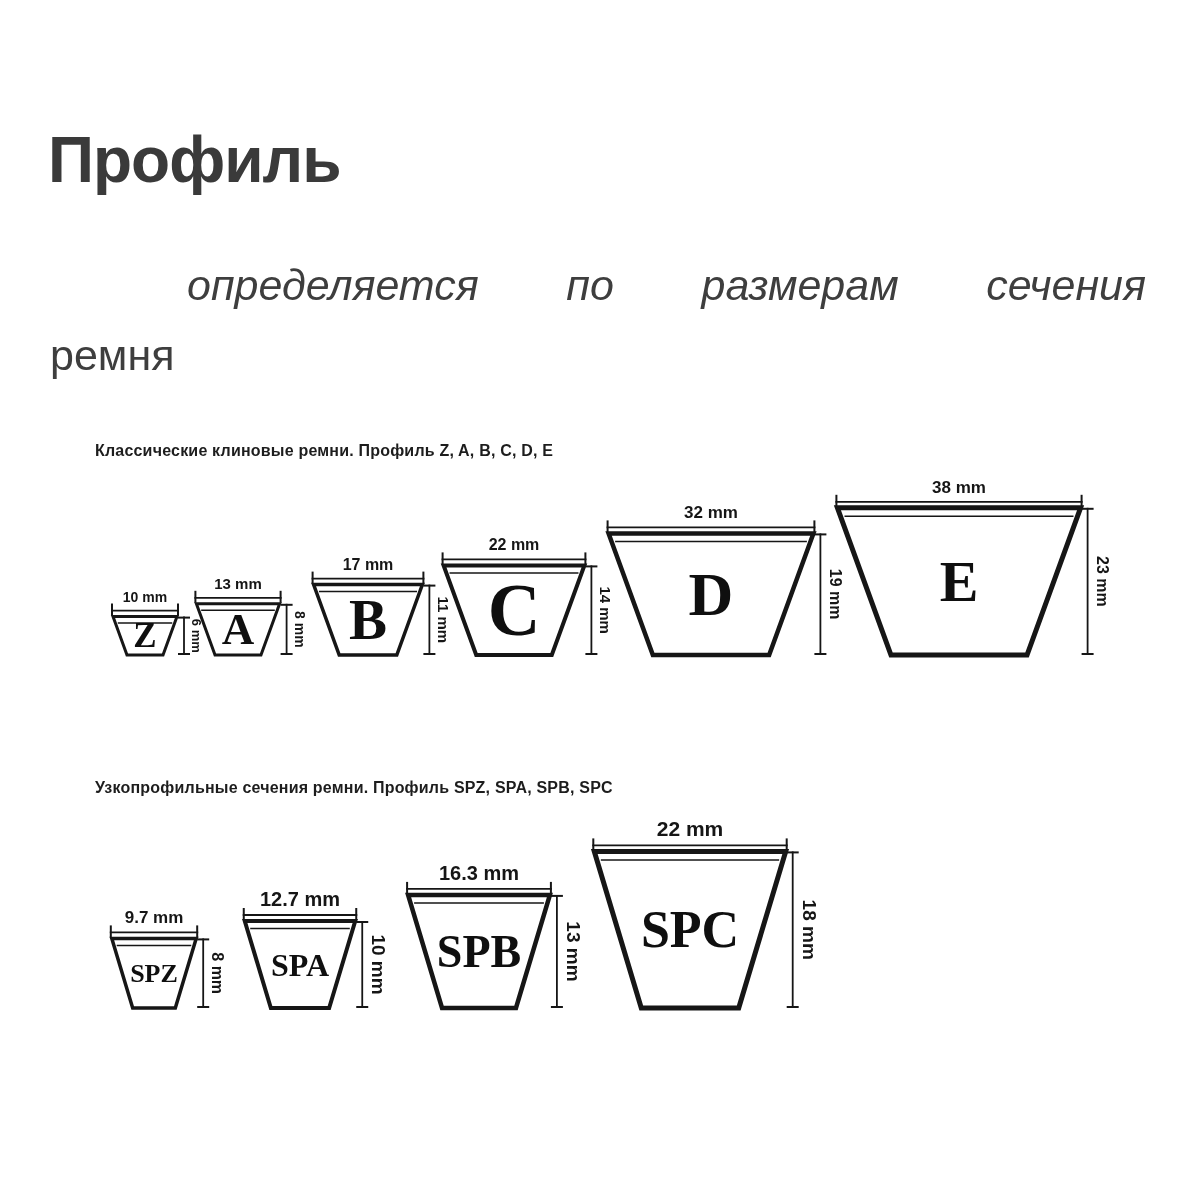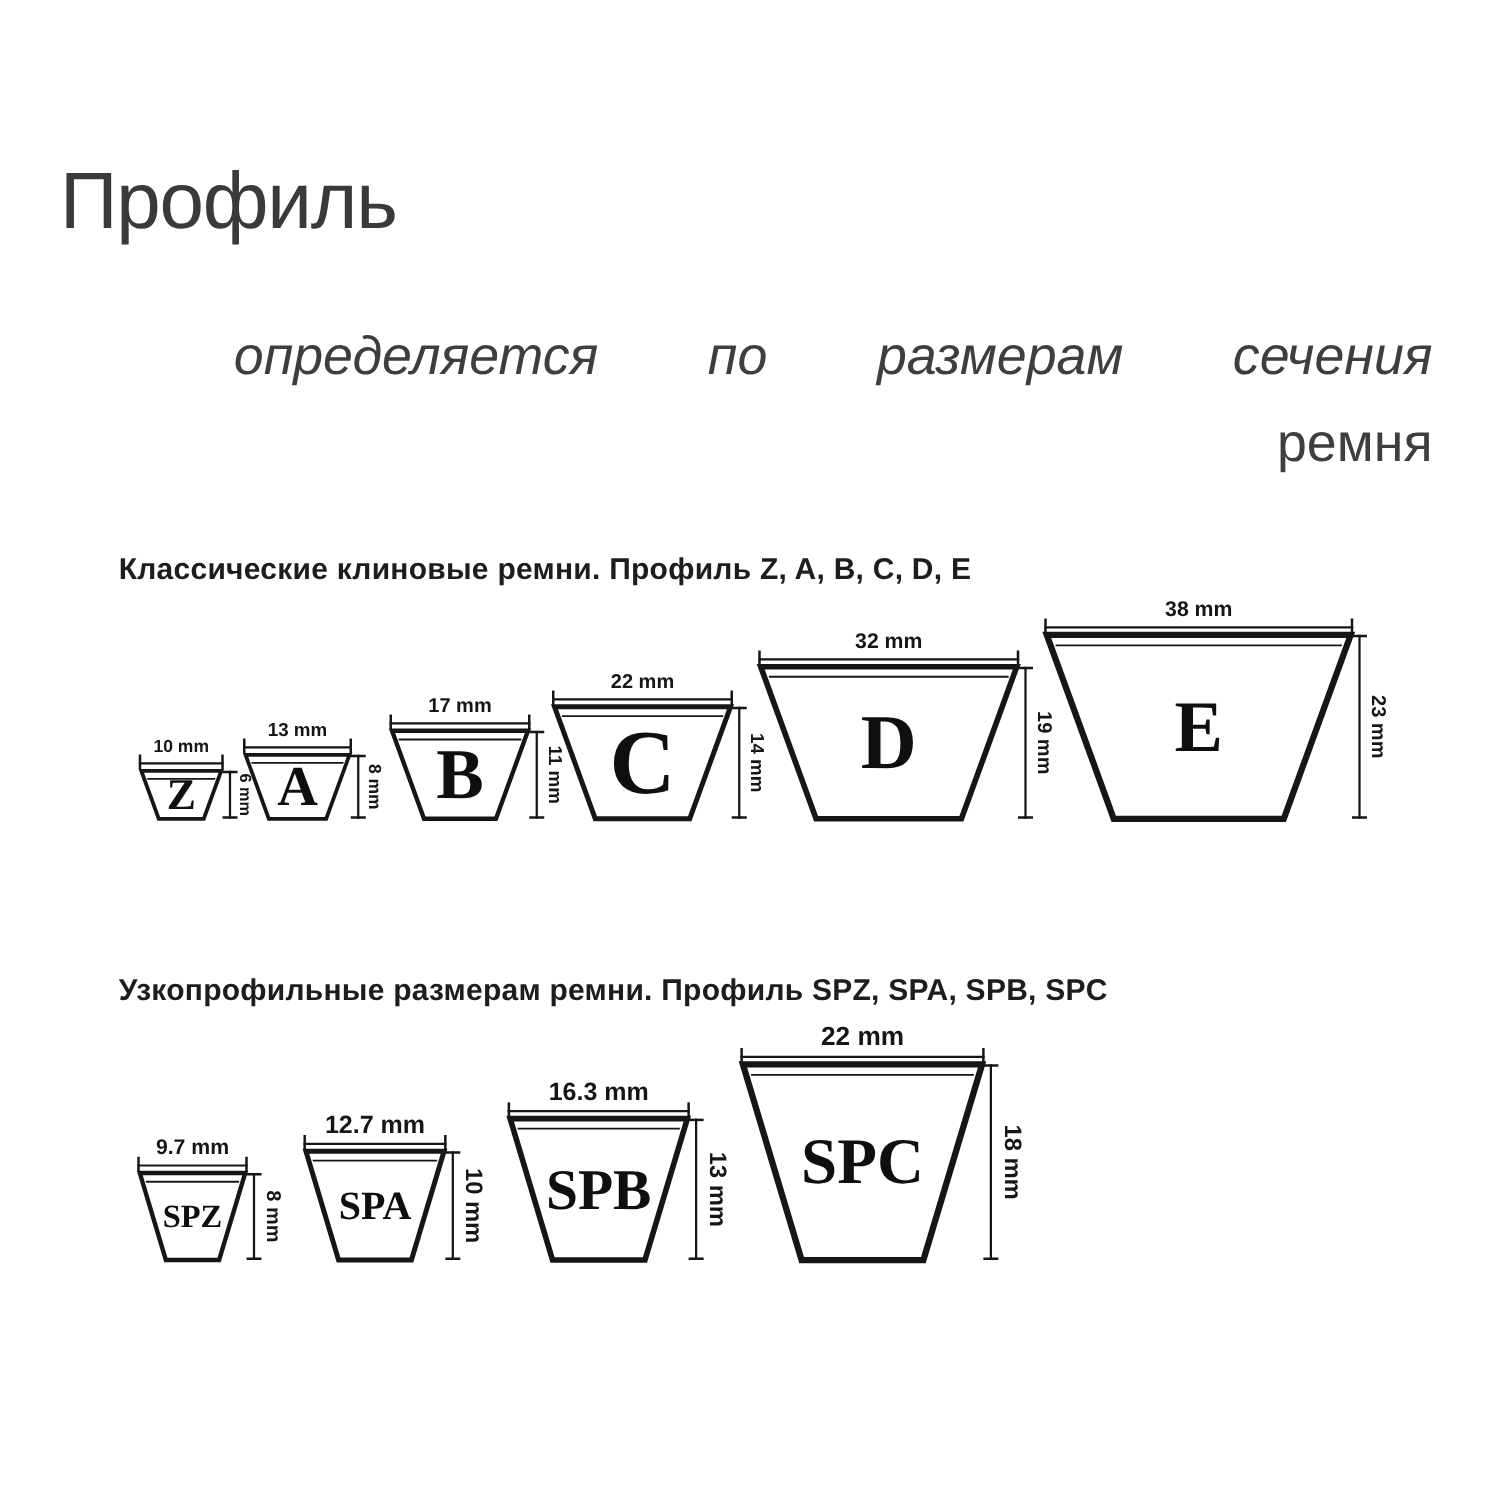--- a/index.html
+++ b/index.html
@@ -6,38 +6,38 @@
   html,body { width:1200px; height:1200px; }
   body {
     background:#ffffff;
     font-family:"Liberation Sans", sans-serif;
     position:relative;
     overflow:hidden;
   }
   .page { position:absolute; inset:0; }
   .page-title {
     position:absolute; left:48px; top:128px;
-    font-size:64px; font-weight:normal; color:#3a3a3a;
+    font-size:64px; font-weight:bold; color:#3a3a3a;
     letter-spacing:-1px; line-height:1;
   }
   .lead {
     position:absolute; left:50px; top:250px; width:1096px;
     font-size:43px; color:#3e3e3e; line-height:70px;
   }
   .lead .l1 {
     display:block;
     text-align:justify;
     text-align-last:justify;
     padding-left:137px;
     font-style:italic;
   }
-  .lead .l2 { display:block;text-align:right; }
+  .lead .l2 { display:block; }
   .dhead {
     position:absolute;
-    font-size:24px; font-weight:bold; color:#1d1d1d;
+    font-size:16px; font-weight:bold; color:#1d1d1d;
     letter-spacing:0.2px; white-space:nowrap;
   }
   #dhead-classic { left:95px; top:442px; }
   #dhead-narrow  { left:95px; top:779px; }
   .belts-svg { position:absolute; left:0; }
   #belts-svg-classic { top:455px; }
   #belts-svg-narrow  { top:800px; }
   .dim-label {
     font-family:"Liberation Sans", sans-serif;
     font-weight:bold; fill:#161616;
@@ -134,21 +134,21 @@
         <polygon points="837.4,52.79999999999998 1080.6,52.79999999999998 1027.0192,200 890.9807999999999,200" fill="#ffffff" stroke="#161616" stroke-width="5" stroke-linejoin="miter"></polygon>
         <line x1="844.494" y1="61.29999999999998" x2="1073.5059999999999" y2="61.29999999999998" stroke="#161616" stroke-width="1.5"></line>
         <text x="959" y="126.39999999999999" text-anchor="middle" dominant-baseline="central" font-size="58" class="belt-letter">E</text>
         <line x1="1087.6" y1="52.79999999999998" x2="1087.6" y2="200" stroke="#161616" stroke-width="1.8"></line>
         <line x1="1081.6" y1="53.79999999999998" x2="1093.6" y2="53.79999999999998" stroke="#161616" stroke-width="2"></line>
         <line x1="1081.6" y1="199" x2="1093.6" y2="199" stroke="#161616" stroke-width="2"></line>
         <text x="1102.1999999999998" y="126.39999999999999" text-anchor="middle" dominant-baseline="central" font-size="16" class="dim-label" transform="rotate(90 1102.1999999999998 126.39999999999999)">23 mm</text>
       </g>
     </svg>
 
-  <div class="dhead" id="dhead-narrow">Узкопрофильные размерам ремни. Профиль SPZ, SPA, SPB, SPC</div>
+  <div class="dhead" id="dhead-narrow">Узкопрофильные сечения ремни. Профиль SPZ, SPA, SPB, SPC</div>
   <svg class="belts-svg" id="belts-svg-narrow" width="1200" height="230">
       <g>
         <text x="154" y="123.4" text-anchor="middle" font-size="17" class="dim-label">9.7 mm</text>
         <line x1="109.805" y1="132.4" x2="198.195" y2="132.4" stroke="#161616" stroke-width="1.8"></line>
         <line x1="110.805" y1="125.4" x2="110.805" y2="137.4" stroke="#161616" stroke-width="2"></line>
         <line x1="197.195" y1="125.4" x2="197.195" y2="137.4" stroke="#161616" stroke-width="2"></line>
         <polygon points="111.805,138.4 196.195,138.4 175.315,208 132.685,208" fill="#ffffff" stroke="#161616" stroke-width="3.5" stroke-linejoin="miter"></polygon>
         <line x1="116.70500000000001" y1="145.4" x2="191.295" y2="145.4" stroke="#161616" stroke-width="1.5"></line>
         <text x="154" y="173.2" text-anchor="middle" dominant-baseline="central" font-size="26" class="belt-letter">SPZ</text>
         <line x1="203.195" y1="138.4" x2="203.195" y2="208" stroke="#161616" stroke-width="1.8"></line>

